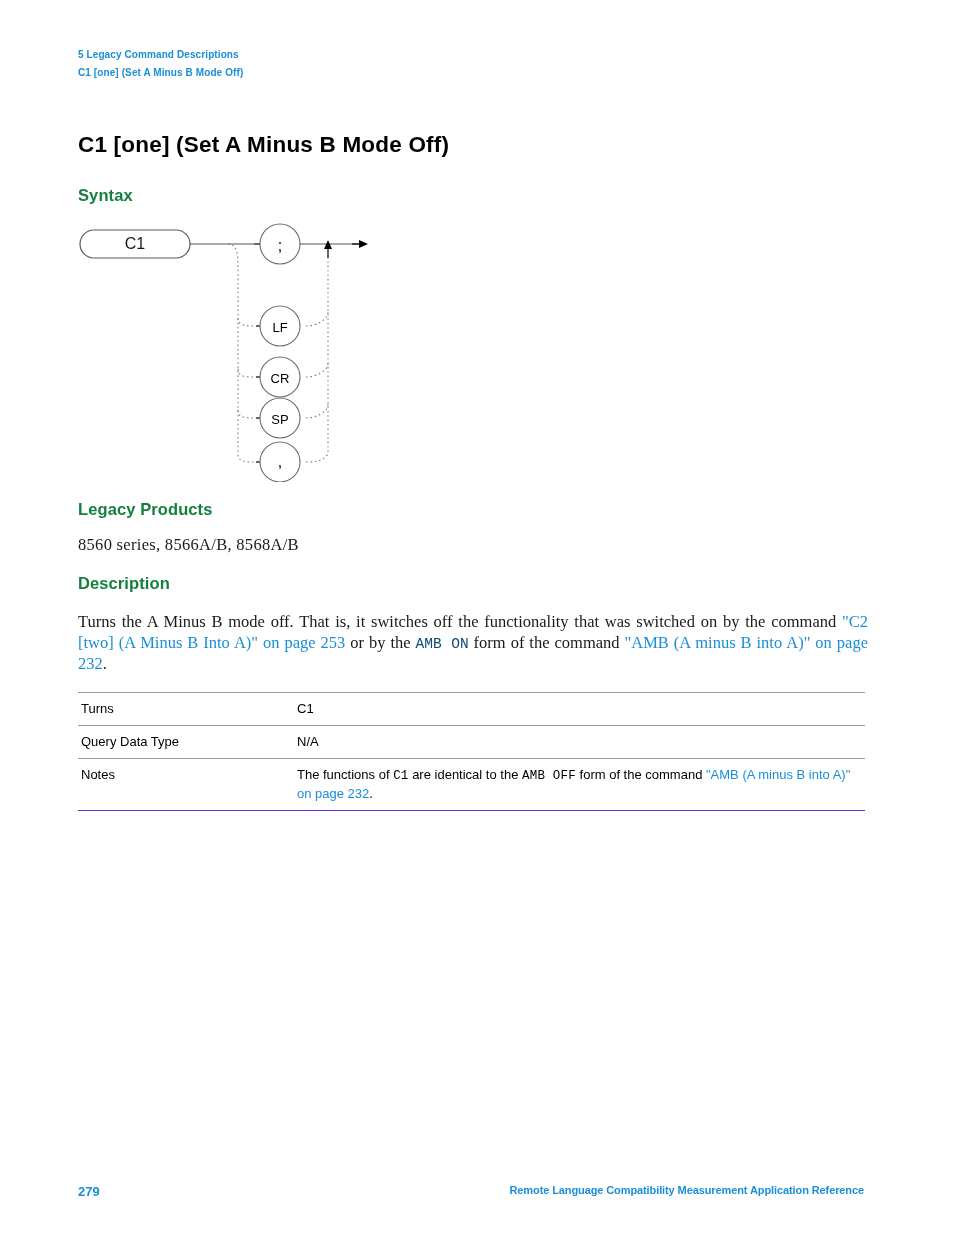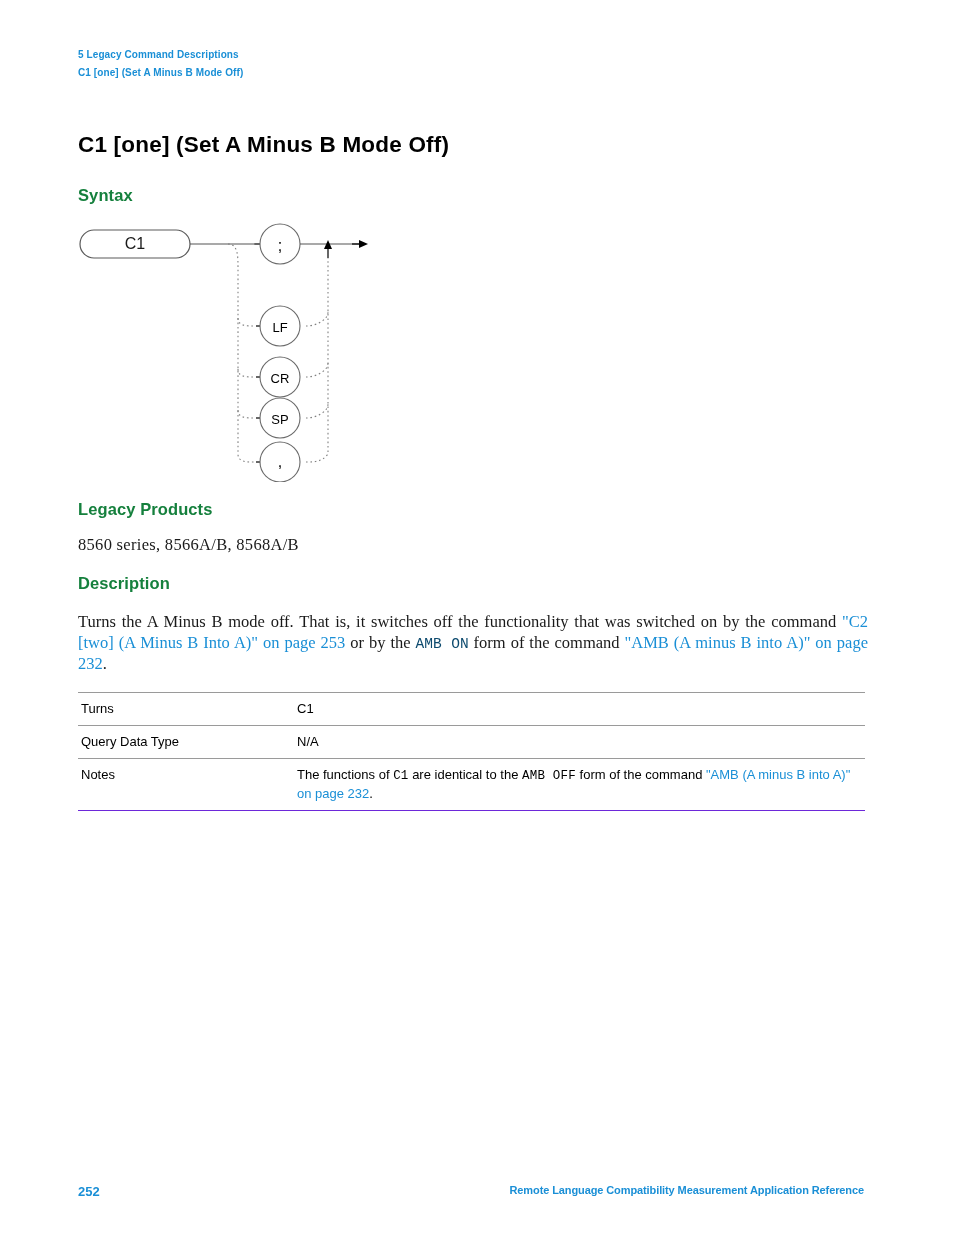--- a/index.html
+++ b/index.html
@@ -233,16 +233,16 @@
         <td class="label">Query Data Type</td>
         <td class="value">N/A</td>
       </tr>
       <tr>
         <td class="label">Notes</td>
         <td class="value"><span>The functions of </span><span class="mono-sans">C1</span><span> are identical to the </span><span class="mono-sans">AMB  OFF</span><span> form of the command </span><span class="lnk">"AMB (A minus B into A)" on page 232</span><span>.</span></td>
       </tr>
     </tbody>
   </table>
 
-  <div class="footer-page">252</div>
+  <div class="footer-page">279</div>
   <div class="footer-title">Remote Language Compatibility Measurement Application Reference</div>
 
 </div>
 
 </body></html>

